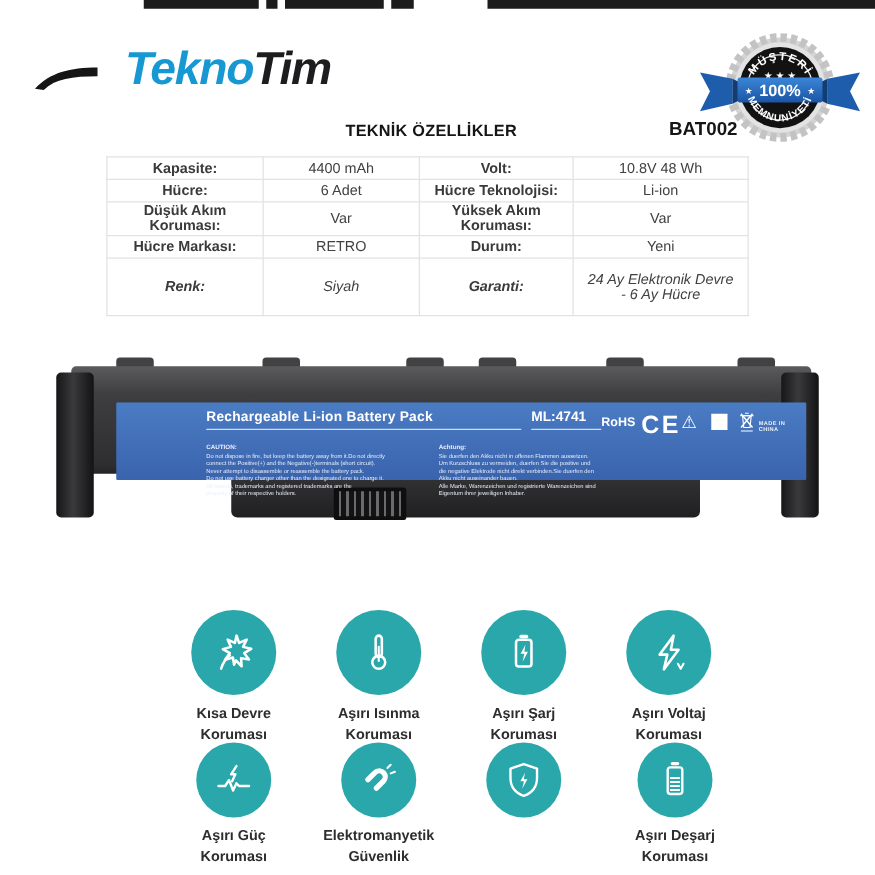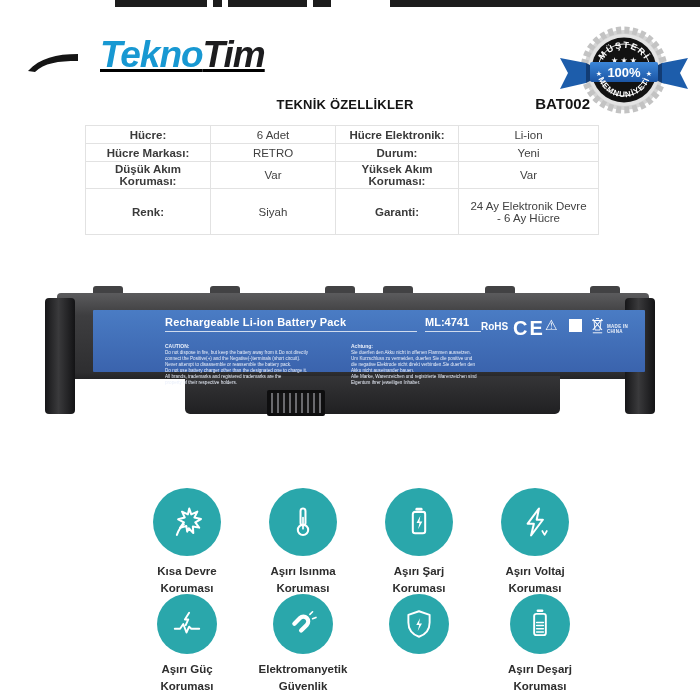--- a/index.html
+++ b/index.html
@@ -7,59 +7,59 @@
               font-family:"Liberation Sans", sans-serif; }
   .abs { position:absolute; }
 
   
   .topseg { position:absolute; top:0; height:7px; background:#1c1c1c; }
 
   
   #logo { position:absolute; left:24px; top:36px; width:300px; height:70px; }
   #logo-swoosh { position:absolute; left:2px; top:14px; }
   .brand { position:absolute; left:76px; top:0; font-size:37px; font-weight:bold;
-           font-style:italic; letter-spacing:-1px; line-height:1; white-space:nowrap;text-decoration:underline; }
+           font-style:italic; letter-spacing:-1px; line-height:1; white-space:nowrap; }
   .brand .b1 { color:#1898d2; }
   .brand .b2 { color:#1d1d1f; }
   .brand-sub { position:absolute; left:38px; top:38px; font-size:18px; font-weight:bold;
                letter-spacing:3px; color:#1898d2; }
 
   
   .spec-title { position:absolute; left:245px; top:97px; width:200px; text-align:center;
                 font-size:13px; font-weight:bold; color:#151515; letter-spacing:.2px; }
   .prod-code  { position:absolute; left:460px; top:95px; width:130px; text-align:right;
                 font-size:15px; font-weight:bold; color:#151515; }
 
   
   #spec-table { position:absolute; left:85px; top:125px; width:513px;
                 border-collapse:collapse; table-layout:fixed; }
   #spec-table td { border:1px solid #e2e2e2; text-align:center; vertical-align:middle;
                    font-size:11.5px; height:18px; padding:1px 3px; background:#fff;
                    white-space:pre-line; }
   #spec-table td.lbl { font-weight:bold; color:#3a3a3a; }
   #spec-table td.val { color:#414141; }
-  #spec-table tr.tall td { height:46px; }
+  #spec-table tr.tall td { height:46px;font-style:italic; }
 
   
   #battery { position:absolute; left:45px; top:286px; width:610px; height:136px; }
   .bat-tab { position:absolute; top:0; width:30px; height:11px; background:#424244;
              border-radius:3px 3px 0 0; }
   #bat-body { position:absolute; left:12px; top:7px; width:592px; height:86px;
               background:linear-gradient(#5b5b5d, #3e3e40 26%, #2e2e30 92%, #242426);
               border-radius:4px; }
   .bat-cap { position:absolute; top:12px; width:30px; height:116px; border-radius:4px;
              background:linear-gradient(90deg,#161618,#3a3a3c 45%,#131315); }
   #bat-cap-l { left:0; } #bat-cap-r { left:580px; }
   #bat-lower { position:absolute; left:140px; top:90px; width:375px; height:38px;
                background:linear-gradient(#353537,#202022); border-radius:0 0 5px 5px; }
   #bat-conn { position:absolute; left:222px; top:104px; width:58px; height:26px;
               background:#0e0e0f; border-radius:2px; padding:3px 4px; }
   #bat-conn-pins { width:100%; height:100%;
               background:repeating-linear-gradient(90deg,#6a6a6e 0 2px,#131314 2px 6px); }
-  #bat-label { position:absolute; left:48px; top:24px; width:552px; height:62px;
+  #bat-label { position:absolute; left:48px; top:36px; width:552px; height:62px;
                background:linear-gradient(#4a7cc4,#3a63ad); border-radius:1px; }
   .lab-title { position:absolute; left:72px; top:6px; font-size:11px; font-weight:bold;
                color:#fff; letter-spacing:.2px; }
   .lab-ml    { position:absolute; left:332px; top:6px; font-size:11px; font-weight:bold; color:#fff; }
   .lab-line1 { position:absolute; left:72px; top:21px; width:252px; height:1px; background:rgba(255,255,255,.75); }
   .lab-line2 { position:absolute; left:332px; top:21px; width:56px; height:1px; background:rgba(255,255,255,.75); }
   .lab-rohs  { position:absolute; left:388px; top:11px; font-size:10px; font-weight:bold; color:#fff; }
   .lab-ce    { position:absolute; left:420px; top:7px; font-size:20px; font-weight:bold;
                color:#fff; letter-spacing:2px; }
   .lab-warn  { position:absolute; left:452px; top:7px; font-size:14px; color:#fff; }
@@ -133,37 +133,43 @@
 <div class="prod-code">BAT002</div>
 
 <table id="spec-table">
   <colgroup>
       <col style="width:125px">
       <col style="width:125px">
       <col style="width:123px">
       <col style="width:140px">
     </colgroup>
   <tbody>
+      <tr>
+    <td class="lbl">Kapasite:</td>
+    <td class="val">4400 mAh</td>
+    <td class="lbl">Volt:</td>
+    <td class="val">10.8V 48 Wh</td>
+  </tr>
   <tr>
     <td class="lbl">Hücre:</td>
     <td class="val">6 Adet</td>
-    <td class="lbl">Hücre Elektronik:</td>
+    <td class="lbl">Hücre Teknolojisi:</td>
     <td class="val">Li-ion</td>
+  </tr>
+  <tr>
+    <td class="lbl">Düşük Akım Koruması:</td>
+    <td class="val">Var</td>
+    <td class="lbl">Yüksek Akım Koruması:</td>
+    <td class="val">Var</td>
   </tr>
   <tr>
     <td class="lbl">Hücre Markası:</td>
     <td class="val">RETRO</td>
     <td class="lbl">Durum:</td>
     <td class="val">Yeni</td>
-  </tr>
-  <tr>
-    <td class="lbl">Düşük Akım Koruması:</td>
-    <td class="val">Var</td>
-    <td class="lbl">Yüksek Akım Koruması:</td>
-    <td class="val">Var</td>
   </tr>
   <tr class="tall">
     <td class="lbl">Renk:</td>
     <td class="val">Siyah</td>
     <td class="lbl">Garanti:</td>
     <td class="val">24 Ay Elektronik Devre
 - 6 Ay Hücre</td>
   </tr>
 </tbody>
   </table>

